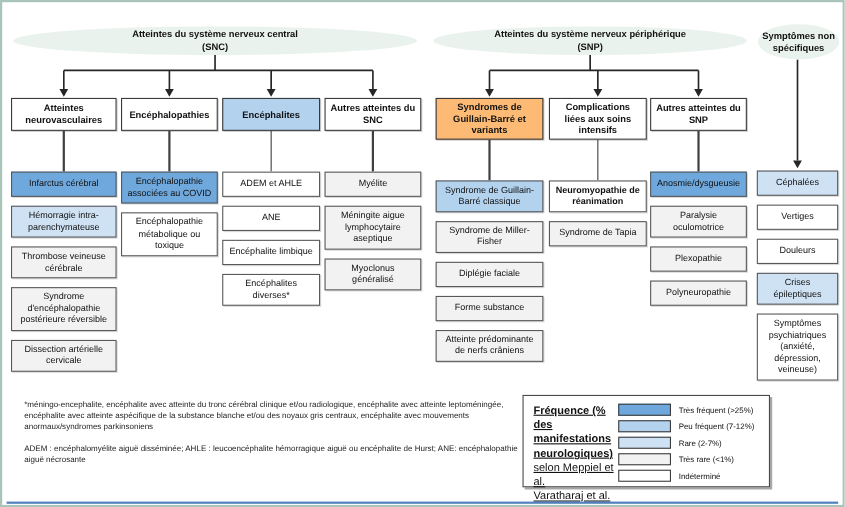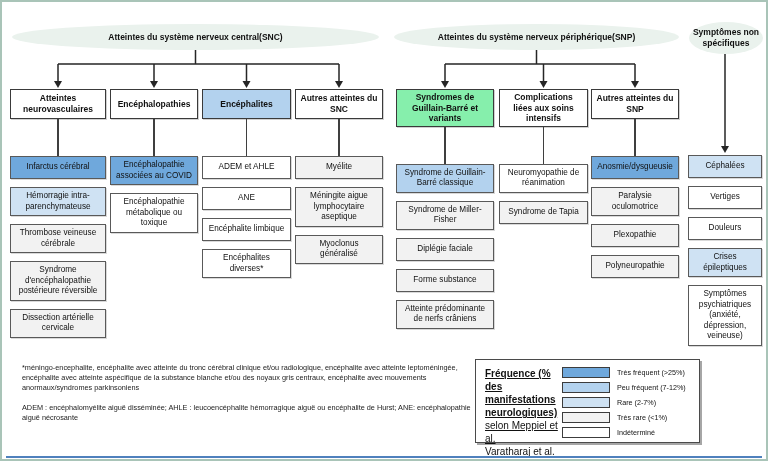--- a/index.html
+++ b/index.html
@@ -1,20 +1,20 @@
 <!DOCTYPE html>
 <html><head>
 <meta charset="utf-8">
 <style>
   html,body{margin:0;padding:0;background:#fff;}
   .canvas{position:relative;width:768px;height:461px;background:#ffffff;
     border:2px solid #a9c4b8;box-sizing:border-box;overflow:hidden;
     font-family:"Liberation Sans",sans-serif;color:#111;}
   .ellipse{position:absolute;border-radius:50%;background:#eaf2ed;
-    display:flex;flex-direction:row;align-items:center;justify-content:center;
+    display:flex;flex-direction:column;align-items:center;justify-content:center;
     text-align:center;font-weight:bold;font-size:8.5px;line-height:1.25;}
   .svg-overlay{position:absolute;left:0;top:0;pointer-events:none;}
   .column{position:absolute;display:flex;flex-direction:column;}
   .hdr{min-height:30px;background:#fff;border:1.5px solid #3a3a3a;
     display:flex;align-items:center;justify-content:center;text-align:center;
     font-weight:bold;font-size:8.5px;line-height:1.25;padding:2px 4px;
     box-sizing:border-box;box-shadow:1px 1px 0 rgba(0,0,0,0.18);}
   .vline{width:1.5px;height:37px;background:#3f3f3f;margin:0 auto;}
   .node{min-height:23px;border:1.2px solid #595959;background:#fff;
     display:flex;align-items:center;justify-content:center;text-align:center;
@@ -127,32 +127,32 @@
       <div class="vline"></div>
       <div class="node" style="background: rgb(242, 242, 242);">Myélite</div>
       <div class="node" style="background: rgb(242, 242, 242);">Méningite aigue lymphocytaire aseptique</div>
       <div class="node" style="background: rgb(242, 242, 242);">Myoclonus généralisé</div>
     </div>
     <div class="ellipse" style="left: 392px; top: 22px; width: 285px; height: 26px;">
       <div>Atteintes du système nerveux périphérique</div>
       <div>(SNP)</div>
     </div>
     <div class="column" style="left: 394px; top: 87px; width: 98px;">
-      <div class="hdr" style="background: #86efac;">Syndromes de Guillain-Barré et variants</div>
+      <div class="hdr" style="background: #fdba74;">Syndromes de Guillain-Barré et variants</div>
       <div class="vline"></div>
       <div class="node" style="background: rgb(179, 210, 238);">Syndrome de Guillain-Barré classique</div>
       <div class="node" style="background: rgb(242, 242, 242);">Syndrome de Miller-Fisher</div>
       <div class="node" style="background: rgb(242, 242, 242);">Diplégie faciale</div>
       <div class="node" style="background: rgb(242, 242, 242);">Forme substance</div>
       <div class="node" style="background: rgb(242, 242, 242);">Atteinte prédominante de nerfs crâniens</div>
     </div>
     <div class="column" style="left: 497px; top: 87px; width: 89px;">
       <div class="hdr" style="background: rgb(255, 255, 255);">Complications liées aux soins intensifs</div>
       <div class="vline"></div>
-      <div class="node" style="background: rgb(255, 255, 255);">Neuromyopathie de réanimation</div>
+      <div class="node" style="background: rgb(255, 255, 255); font-weight: bold;">Neuromyopathie de réanimation</div>
       <div class="node" style="background: rgb(242, 242, 242);">Syndrome de Tapia</div>
     </div>
     <div class="column" style="left: 589px; top: 87px; width: 88px;">
       <div class="hdr" style="background: rgb(255, 255, 255);">Autres atteintes du SNP</div>
       <div class="vline"></div>
       <div class="node" style="background: rgb(111, 168, 220);">Anosmie/dysgueusie</div>
       <div class="node" style="background: rgb(242, 242, 242);">Paralysie oculomotrice</div>
       <div class="node" style="background: rgb(242, 242, 242);">Plexopathie</div>
       <div class="node" style="background: rgb(242, 242, 242);">Polyneuropathie</div>
     </div>

